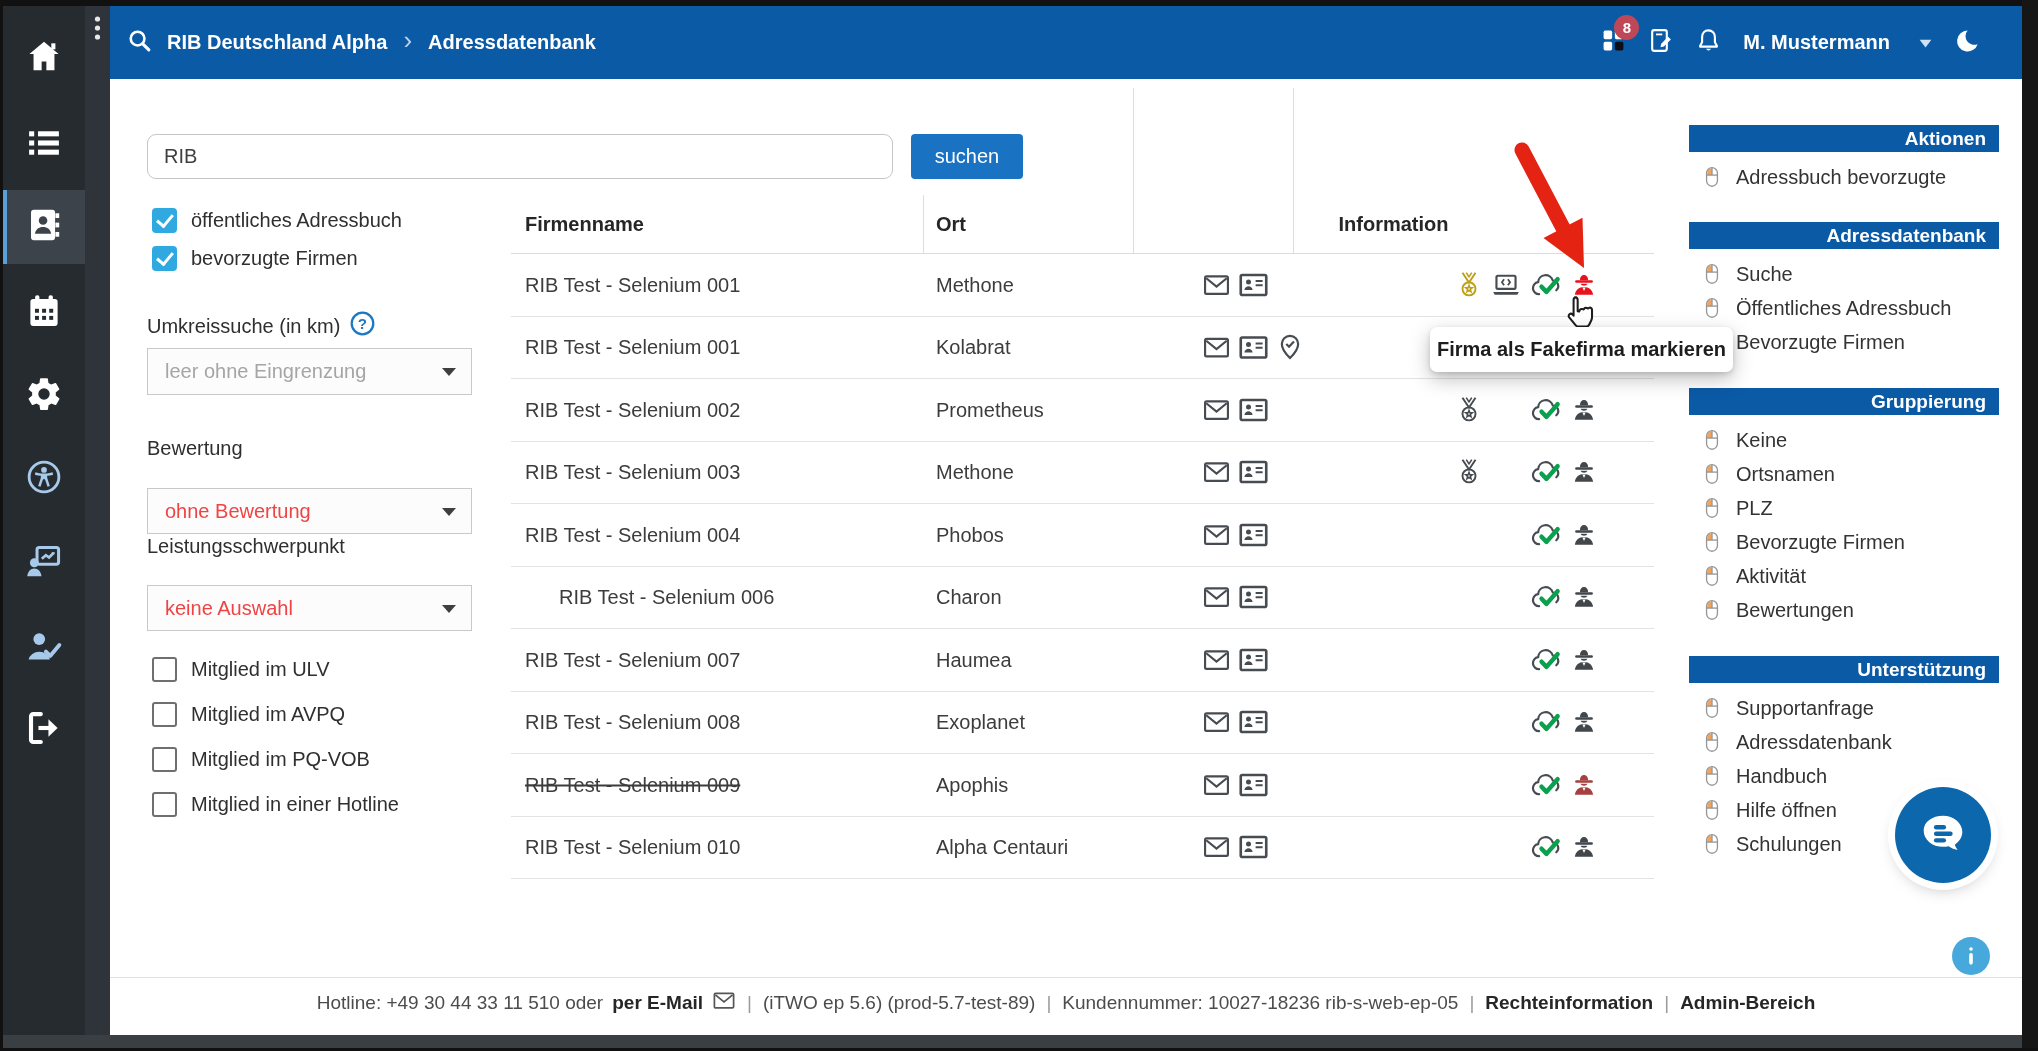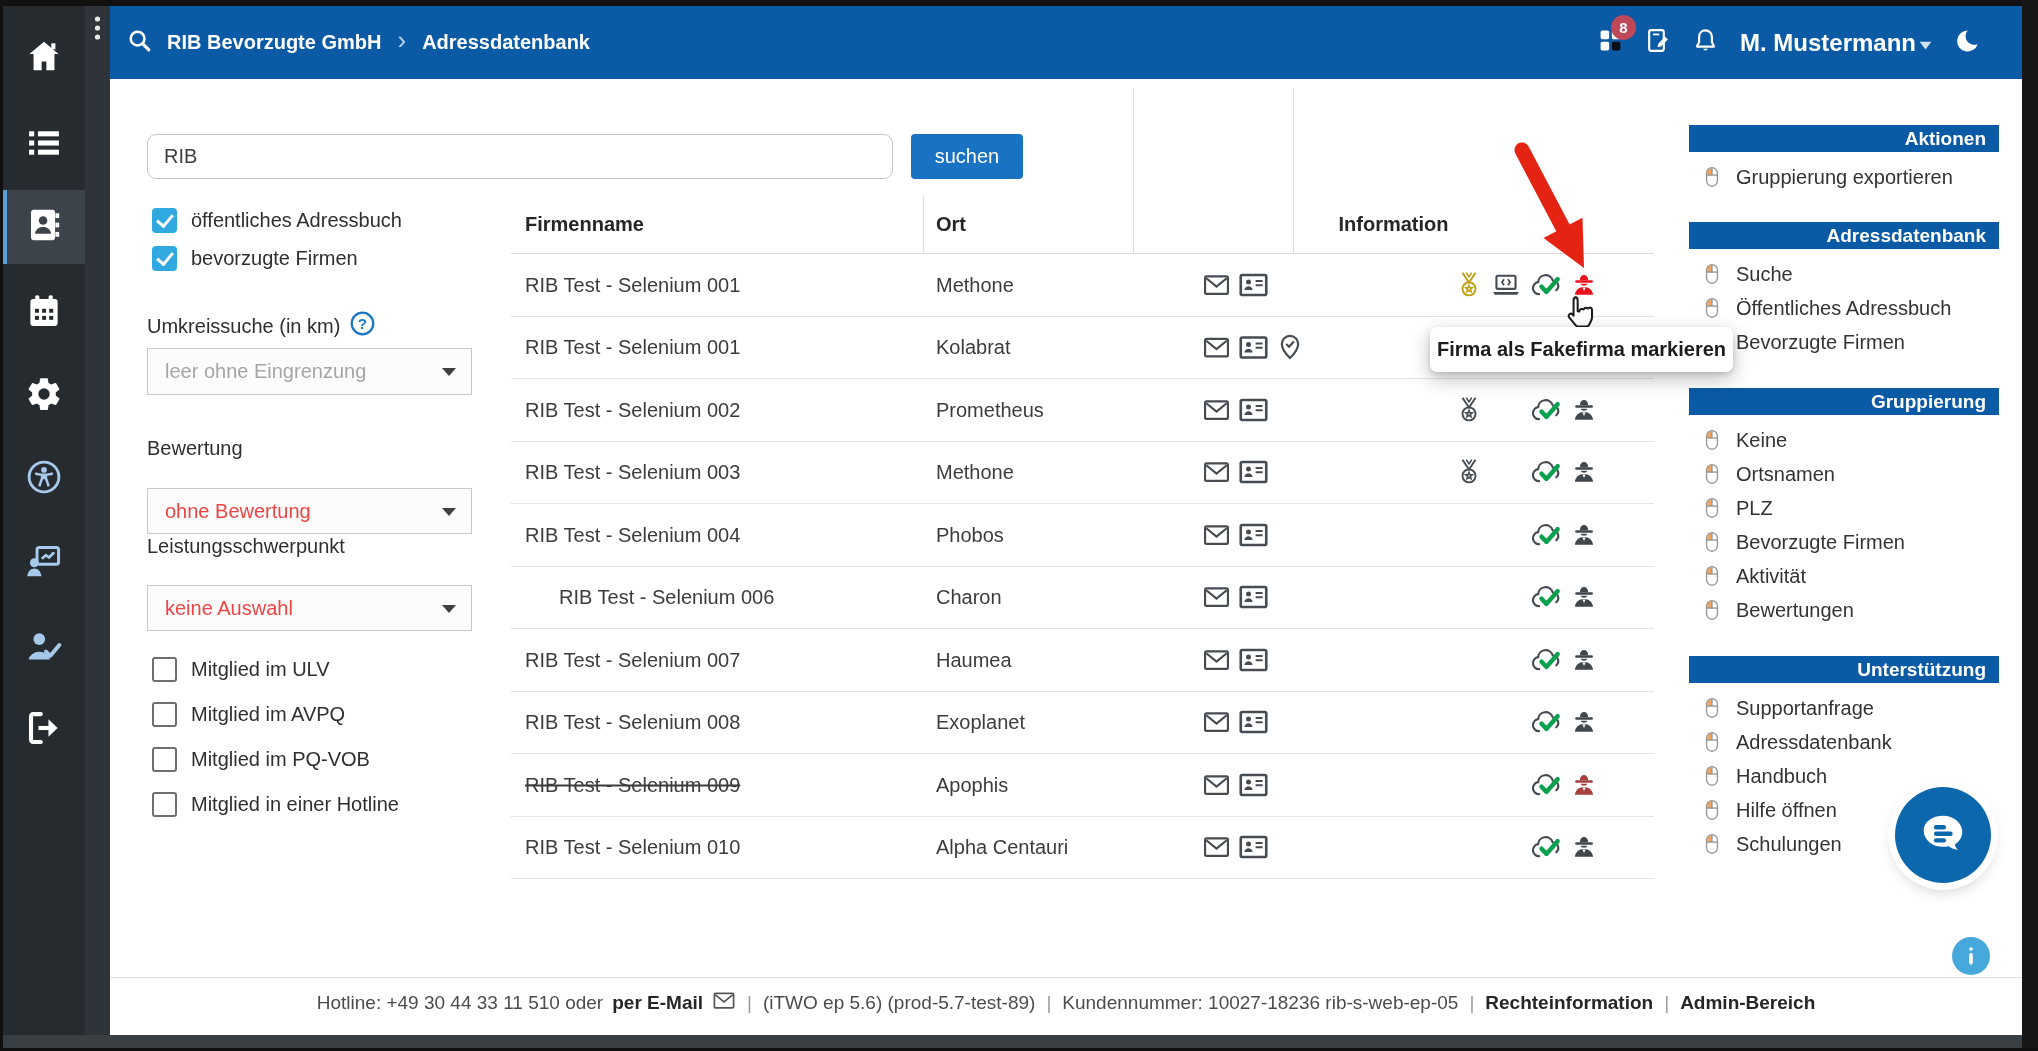--- a/index.html
+++ b/index.html
@@ -16,21 +16,21 @@
   .gutter{position:absolute;left:85px;top:6px;width:25px;height:1029px;background:#2e343a;}
   .gutter .dots{position:absolute;left:7px;top:8px;}
   .sb-item{position:absolute;left:0;width:82px;height:74px;display:flex;align-items:center;justify-content:center;}
   .sb-item.active{background:#3c434a;box-shadow:inset 4px 0 0 #5b9fd8;}
   
   .topbar{position:absolute;left:110px;top:6px;width:1912px;height:73px;background:#0b5aa6;}
   .tb-left{position:absolute;left:16px;top:0;height:73px;display:flex;align-items:center;gap:14px;
            color:#fff;font-weight:bold;font-size:20px;}
   .tb-sep{color:#bad3eb;font-size:26px;font-weight:normal;padding:0 2px 4px 2px;}
   .tb-right{position:absolute;right:42px;top:0;height:73px;display:flex;align-items:center;gap:21px;}
-  .tb-user{display:flex;align-items:center;gap:2px;color:#fff;font-weight:bold;font-size:24px;}
+  .tb-user{display:flex;align-items:center;gap:28px;color:#fff;font-weight:bold;font-size:20px;}
   .grid-wrap{position:relative;}
   .badge{position:absolute;top:-13px;right:-13px;width:25px;height:25px;border-radius:50%;
          background:#bf4858;color:#fff;font-size:15px;font-weight:bold;
          display:flex;align-items:center;justify-content:center;}
   
   .content{position:absolute;left:110px;top:79px;width:1912px;height:956px;background:#fff;}
   .search-input{position:absolute;left:37px;top:55px;width:746px;height:45px;box-sizing:border-box;
     border:1px solid #c6c6c6;border-radius:9px;font-size:20px;padding:0 16px;color:#3f3f3f;outline:none;
     font-family:"Liberation Sans",sans-serif;}
   .search-btn{position:absolute;left:801px;top:55px;width:112px;height:45px;background:#1a73c2;color:#fff;
@@ -178,21 +178,21 @@
         </svg>
     </span>
   </div>
 
   <header class="topbar">
     <div class="tb-left">
       <span id="tb-search"><svg width="27" height="27" viewBox="0 0 24 24">
             <circle cx="10.3" cy="10.3" r="6.1" fill="none" stroke="#fff" stroke-width="2.3"></circle>
             <line x1="14.9" y1="14.9" x2="20.3" y2="20.3" stroke="#fff" stroke-width="2.8" stroke-linecap="round"></line>
           </svg></span>
-      <span>RIB Bevorzugte GmbH</span>
+      <span>RIB Deutschland Alpha</span>
       <span class="tb-sep">›</span>
       <span>Adressdatenbank</span>
     </div>
     <div class="tb-right">
       <span class="grid-wrap">
         <span id="tb-grid"><svg width="25" height="25" viewBox="0 0 24 24">
               <g fill="#fff">
                 <rect x="2.5" y="2.5" width="8.2" height="8.2" rx="1.5"></rect>
                 <rect x="13.3" y="2.5" width="8.2" height="8.2" rx="1.5"></rect>
                 <rect x="2.5" y="13.3" width="8.2" height="8.2" rx="1.5"></rect>
@@ -700,21 +700,21 @@
         <div class="pitem" style="top: 83px;">
           <span style="display:flex">
             <svg width="18" height="22" viewBox="0 0 24 30">
               <rect x="4.6" y="2.2" width="14.8" height="25.4" rx="7.4" fill="#fff"></rect>
               <path d="M11.9 3.1v9.3H5.5v-3a7.2 7.2 0 0 1 6.4-6.3z" fill="#efa35c"></path>
               <rect x="4.6" y="2.2" width="14.8" height="25.4" rx="7.4" fill="none" stroke="#969696" stroke-width="1.8"></rect>
               <line x1="12" y1="2.4" x2="12" y2="12.4" stroke="#969696" stroke-width="1.8"></line>
               <line x1="4.6" y1="12.4" x2="19.4" y2="12.4" stroke="#969696" stroke-width="1.8"></line>
             </svg>
           </span>
-          <span>Gruppierung exportieren</span>
+          <span>Adressbuch bevorzugte</span>
         </div>
         <div class="pbar" style="top: 143px;">Adressdatenbank</div>
         <div class="pitem" style="top: 180px;">
           <span style="display:flex">
             <svg width="18" height="22" viewBox="0 0 24 30">
               <rect x="4.6" y="2.2" width="14.8" height="25.4" rx="7.4" fill="#fff"></rect>
               <path d="M11.9 3.1v9.3H5.5v-3a7.2 7.2 0 0 1 6.4-6.3z" fill="#efa35c"></path>
               <rect x="4.6" y="2.2" width="14.8" height="25.4" rx="7.4" fill="none" stroke="#969696" stroke-width="1.8"></rect>
               <line x1="12" y1="2.4" x2="12" y2="12.4" stroke="#969696" stroke-width="1.8"></line>
               <line x1="4.6" y1="12.4" x2="19.4" y2="12.4" stroke="#969696" stroke-width="1.8"></line>

